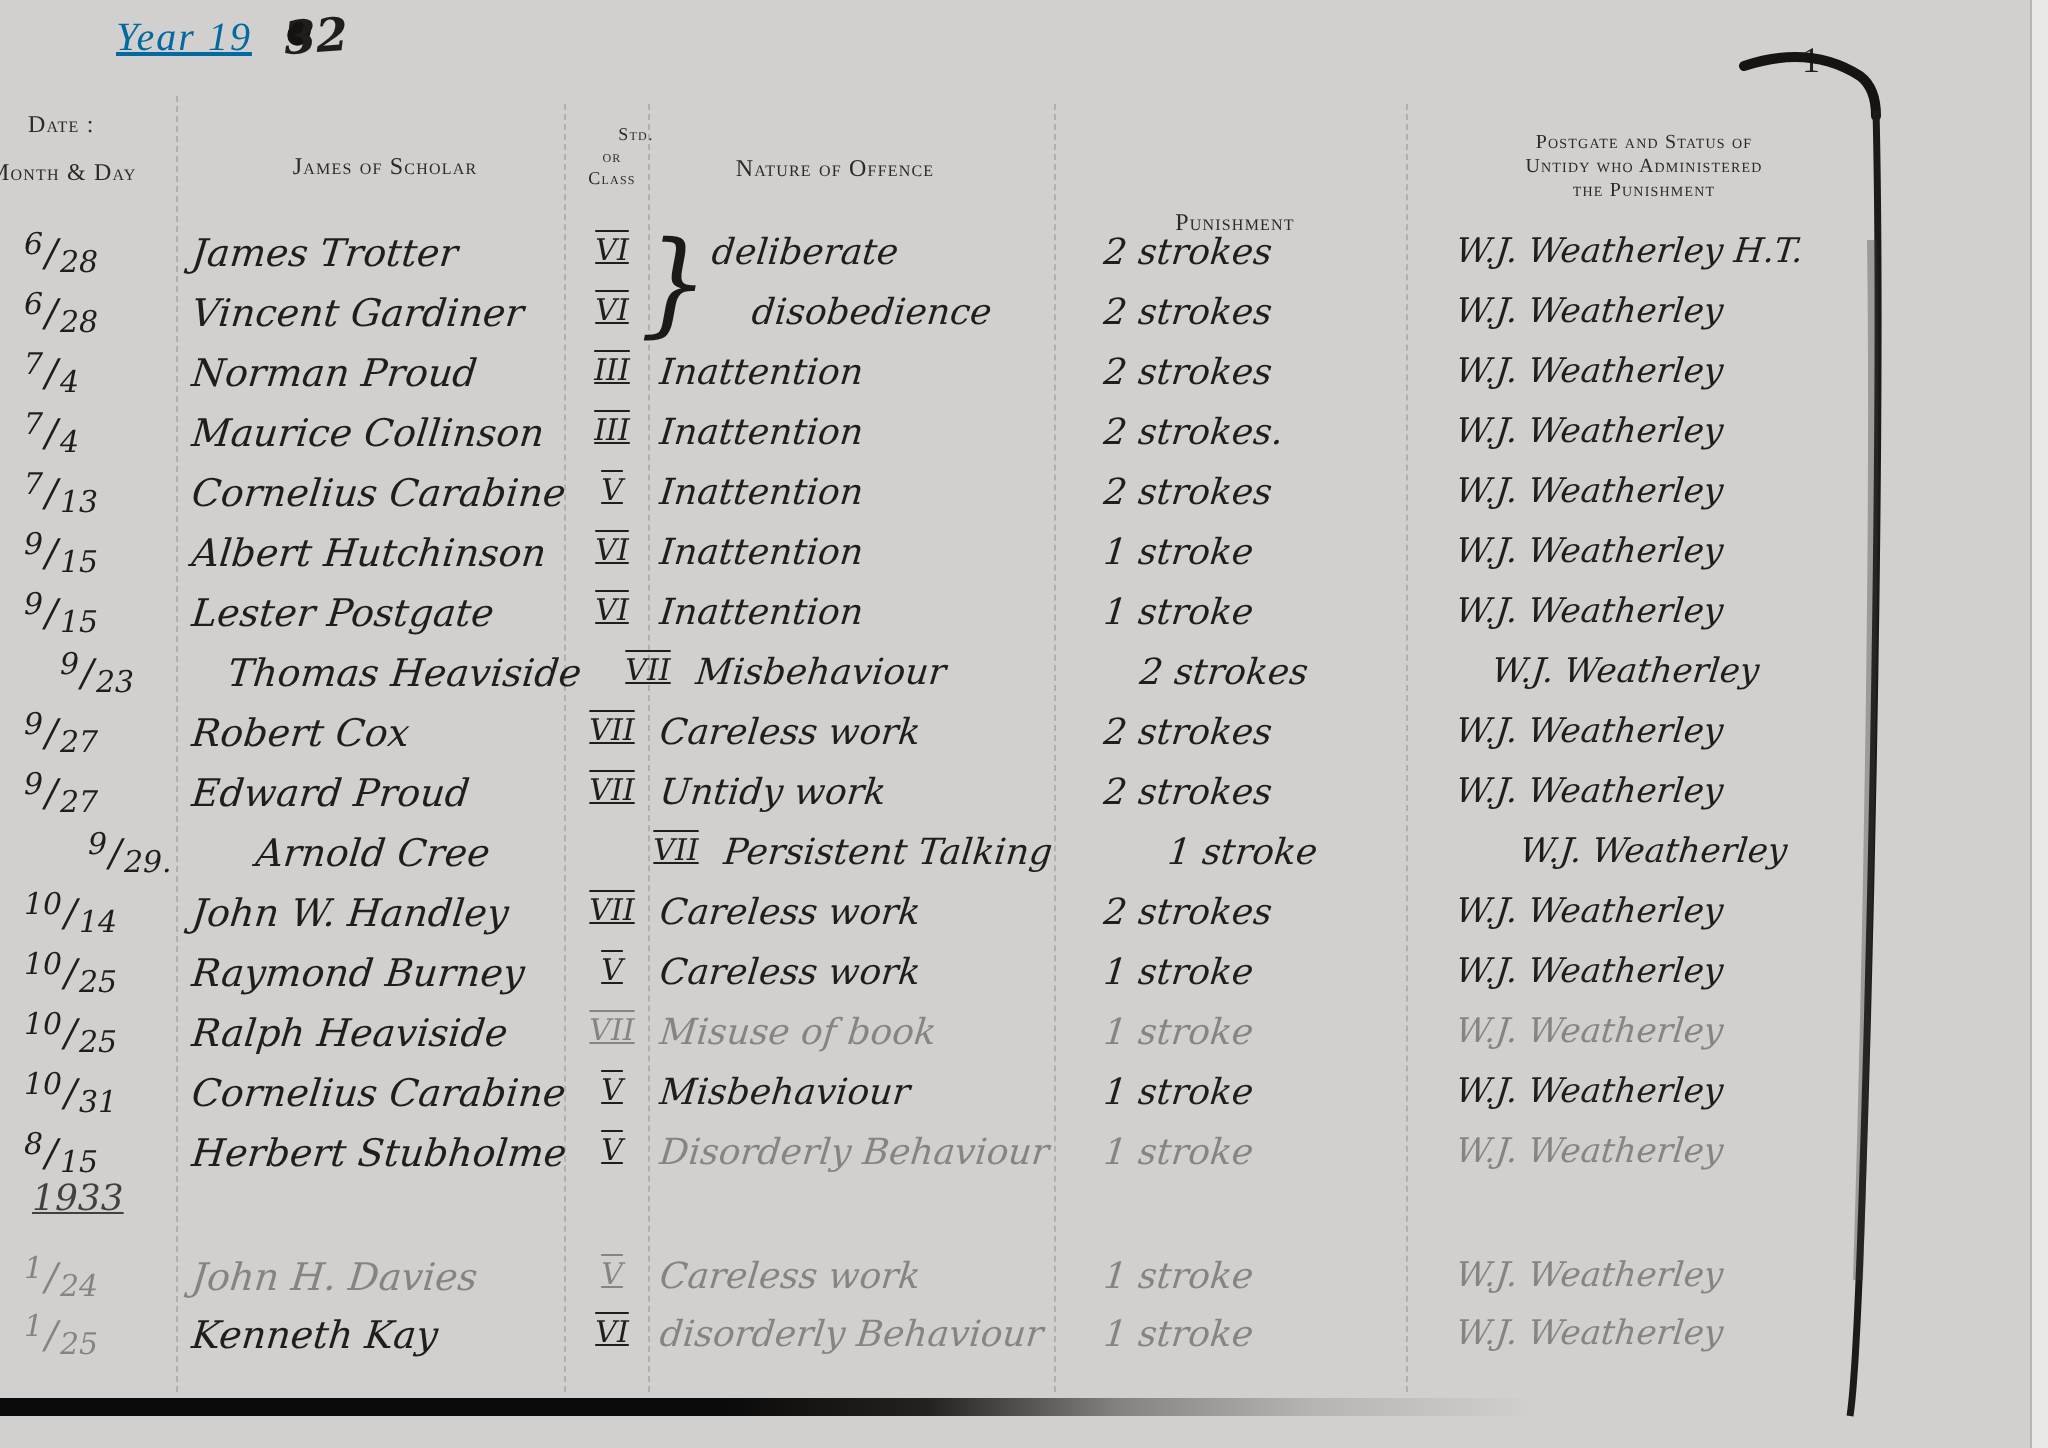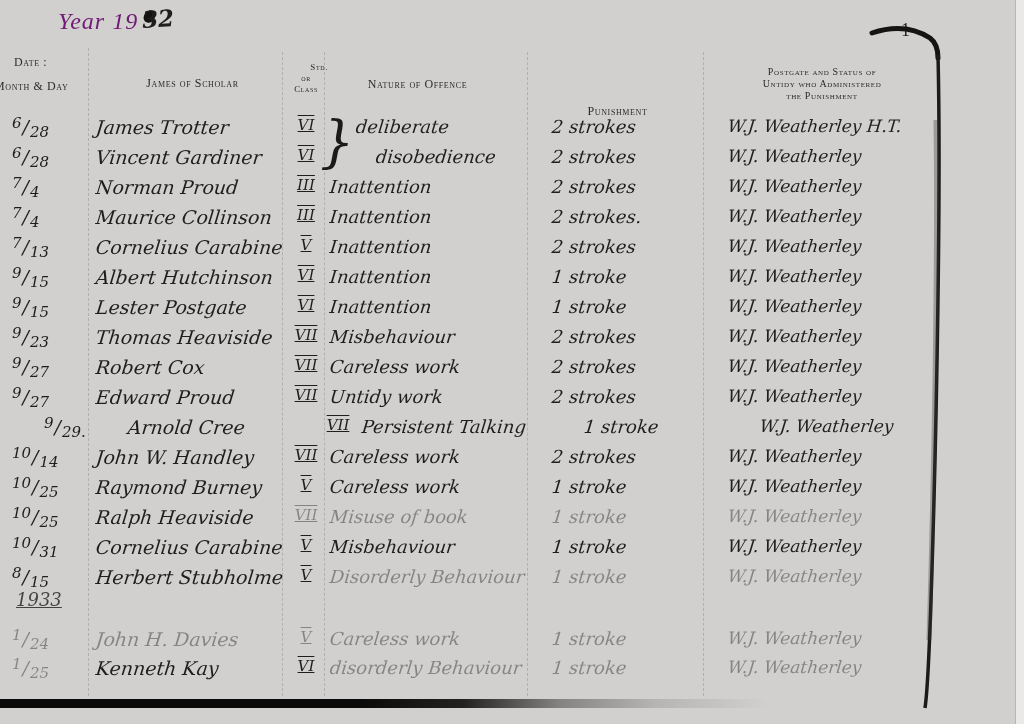--- a/index.html
+++ b/index.html
@@ -10,22 +10,22 @@
   .ph{position:absolute;font-family:"Liberation Serif",serif;font-variant:small-caps;
       color:#2c2a27;letter-spacing:.6px;white-space:nowrap;}
   .ctr{text-align:center;}
 
   
   .hw{font-family:"DejaVu Serif",serif;font-style:italic;color:#201e1c;white-space:nowrap;}
   .fade{opacity:.42;}
 
   
   #year-line{position:absolute;left:58px;top:8px;}
-  #year-printed{font-family:"Liberation Serif",serif;font-style:italic;font-size:24px;
-      letter-spacing:1px;color:#701a75;}
+  #year-printed{font-family:"Liberation Serif",serif;font-style:italic;font-size:20px;
+      letter-spacing:1px;color:#0369a1;text-decoration:underline;}
   #year-written{position:absolute;left:84px;top:-3px;font-size:23px;font-weight:bold;
       transform:rotate(-4deg);display:inline-block;}
   #year-blot{position:absolute;left:86px;top:2px;width:11px;height:13px;background:#141312;
       border-radius:60% 40% 55% 45%;transform:rotate(20deg);}
 
   #page-number{position:absolute;left:901px;top:20px;font-size:18px;color:#24221f;
       font-family:"Liberation Serif",serif;}
 
   
   .col-line{position:absolute;width:0;border-left:1px dashed rgba(140,138,134,.45);}
@@ -69,21 +69,21 @@
     <span id="year-printed">Year 19</span>
     <span id="year-blot"></span>
     <span id="year-written" class="hw">32</span>
   </div>
 
   <div id="page-number">1</div>
 
   <div class="ph" style="left:14px;top:55px;font-size:12px;">Date :</div>
   <div class="ph" style="left:-6px;top:79px;font-size:12px;">Month &amp; Day</div>
   <div class="ph ctr" style="left:100px;top:76px;width:185px;font-size:12px;">James of Scholar</div>
-  <div class="ph ctr" style="left:284px;top:62px;width:44px;font-size:9px;text-align:right;">Std.</div>
+  <div class="ph ctr" style="left:296px;top:62px;width:44px;font-size:9px;">Std.</div>
   <div class="ph ctr" style="left:284px;top:73px;width:44px;font-size:9px;">or</div>
   <div class="ph ctr" style="left:284px;top:84px;width:44px;font-size:9px;">Class</div>
   <div class="ph ctr" style="left:335px;top:77px;width:165px;font-size:12px;">Nature of Offence</div>
   <div class="ph ctr" style="left:545px;top:80px;width:145px;font-size:12px;margin-top:24px;">Punishment</div>
   <div class="ph ctr" style="left:722px;top:66px;width:200px;font-size:10px;">Postgate and Status of</div>
   <div class="ph ctr" style="left:722px;top:78px;width:200px;font-size:10px;">Untidy who Administered</div>
   <div class="ph ctr" style="left:722px;top:90px;width:200px;font-size:10px;">the Punishment</div>
 
   <div class="col-line" style="left:88px;top:48px;height:648px;"></div>
   <div class="col-line" style="left:282px;top:52px;height:644px;"></div>
@@ -143,21 +143,21 @@
       <span class="cell sig hw">W.J. Weatherley</span>
     </div>
       <div class="row" style="top: 296px;">
       <span class="cell date hw"><span class="dm">9</span><span class="dsl">/</span><span class="dd">15</span></span>
       <span class="cell name hw">Lester Postgate</span>
       <span class="cell cls hw">VI</span>
       <span class="cell off hw">Inattention</span>
       <span class="cell pun hw">1 stroke</span>
       <span class="cell sig hw">W.J. Weatherley</span>
     </div>
-      <div class="row" style="top: 326px;">
+      <div class="row" style="top: 326px; margin-left: 18px;">
       <span class="cell date hw"><span class="dm">9</span><span class="dsl">/</span><span class="dd">23</span></span>
       <span class="cell name hw">Thomas Heaviside</span>
       <span class="cell cls hw">VII</span>
       <span class="cell off hw">Misbehaviour</span>
       <span class="cell pun hw">2 strokes</span>
       <span class="cell sig hw">W.J. Weatherley</span>
     </div>
       <div class="row" style="top: 356px;">
       <span class="cell date hw"><span class="dm">9</span><span class="dsl">/</span><span class="dd">27</span></span>
       <span class="cell name hw">Robert Cox</span>

